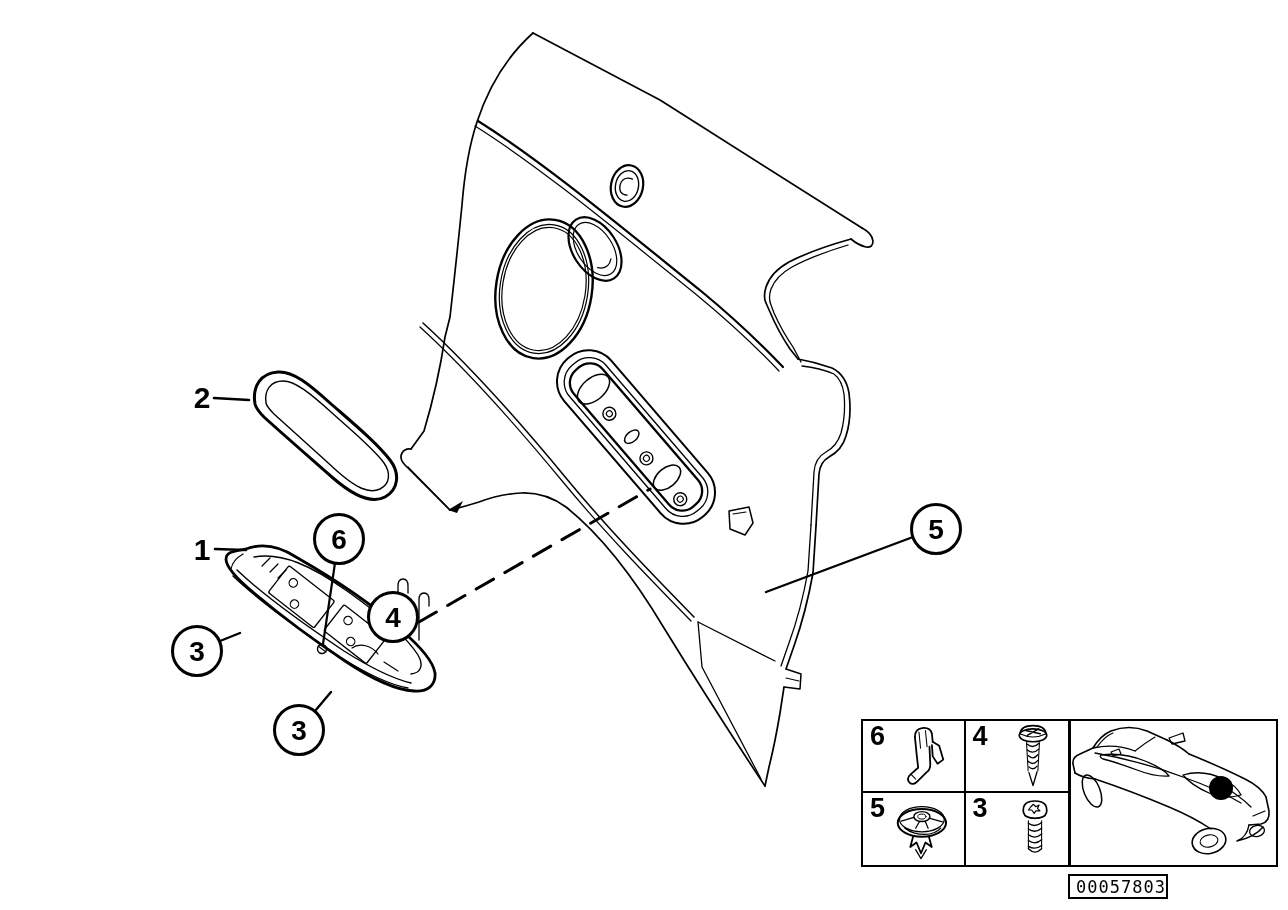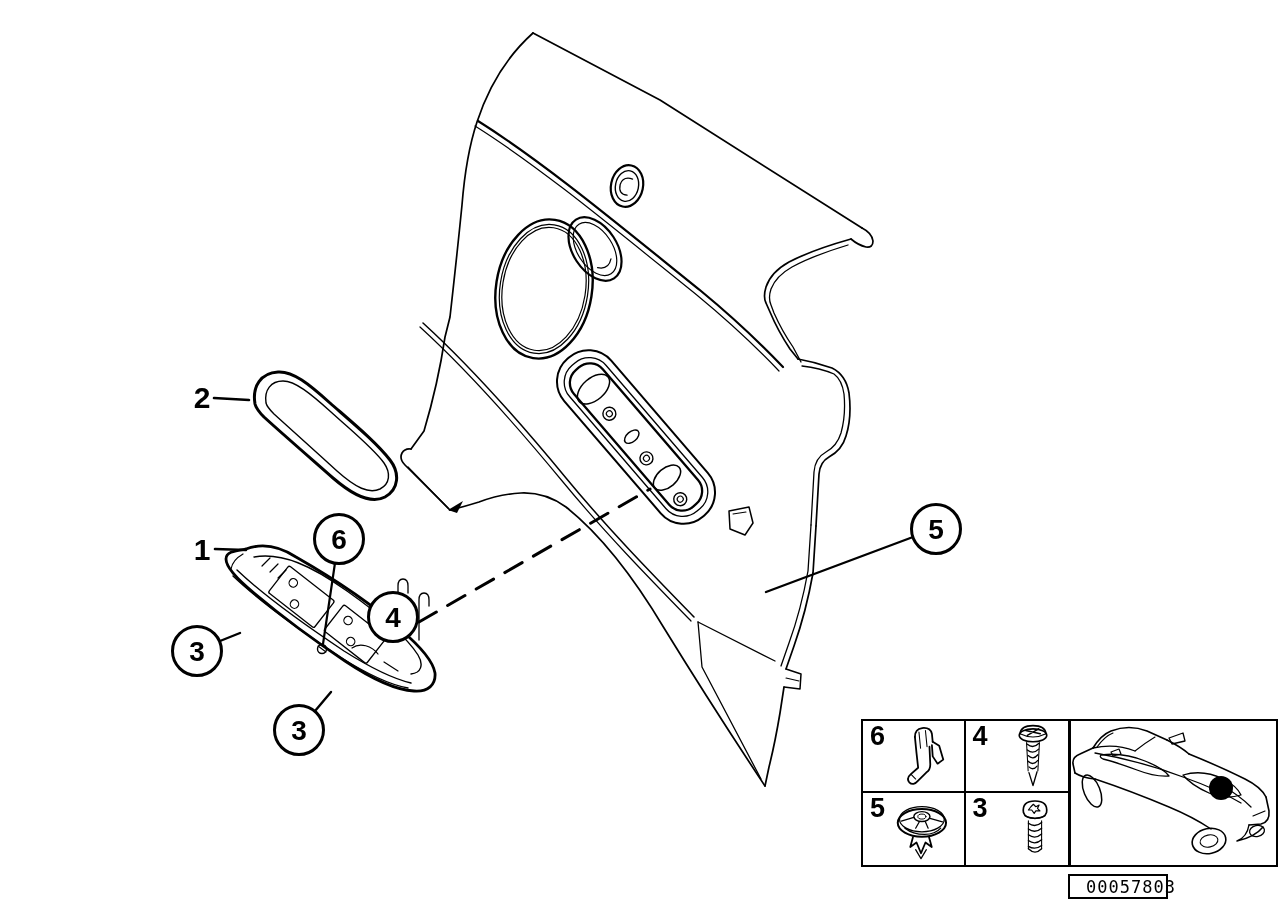--- a/index.html
+++ b/index.html
@@ -21,21 +21,21 @@
   .legend-num{position:absolute;left:7px;top:0px;font-size:27px;font-weight:bold;color:#000;}
   .legend-ic{position:absolute;right:10px;top:3px;}
   
   .car-box{position:absolute;left:1069px;top:719px;width:209px;height:148px;
            border:2px solid #000;box-sizing:border-box;background:#fff;}
   
   .pn-box{position:absolute;left:1068px;top:874px;width:100px;height:25px;
           border:2px solid #000;box-sizing:border-box;background:#fff;
           display:flex;align-items:center;}
   .pn-box span{font-family:"DejaVu Sans Mono",monospace;font-size:17px;color:#000;
-               padding-left:16px;letter-spacing:1px;}
+               padding-left:6px;letter-spacing:1px;}
 </style>
 </head>
 <body>
 
 <div class="stage">
 
   <svg id="diagram" width="1288" height="910" viewBox="0 0 1288 910">
 
     <line class="ln" x1="419" y1="622" x2="650" y2="489" stroke-width="3" stroke-dasharray="20 13"></line>
 

